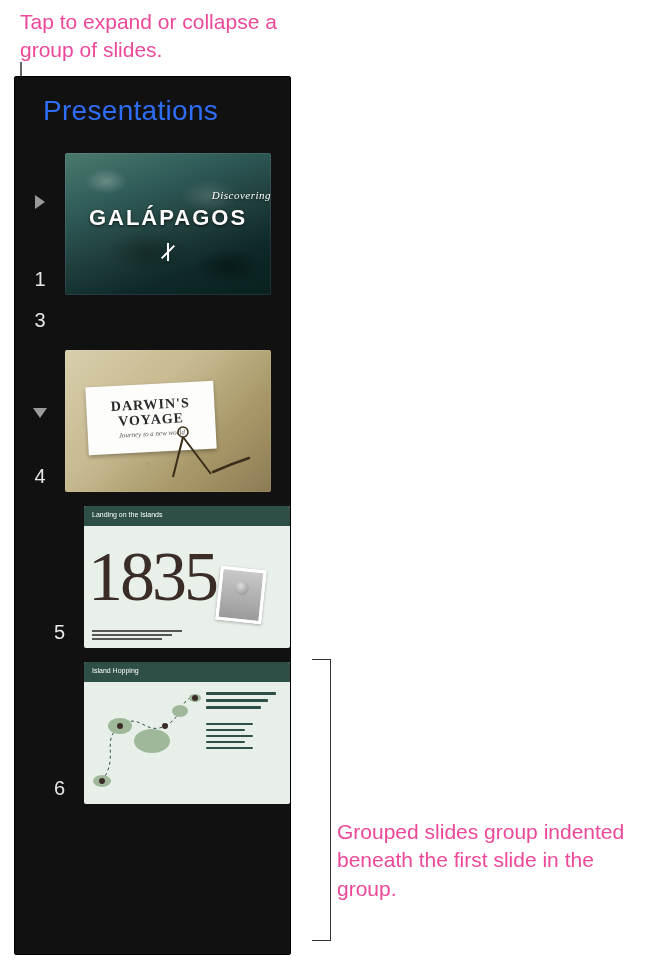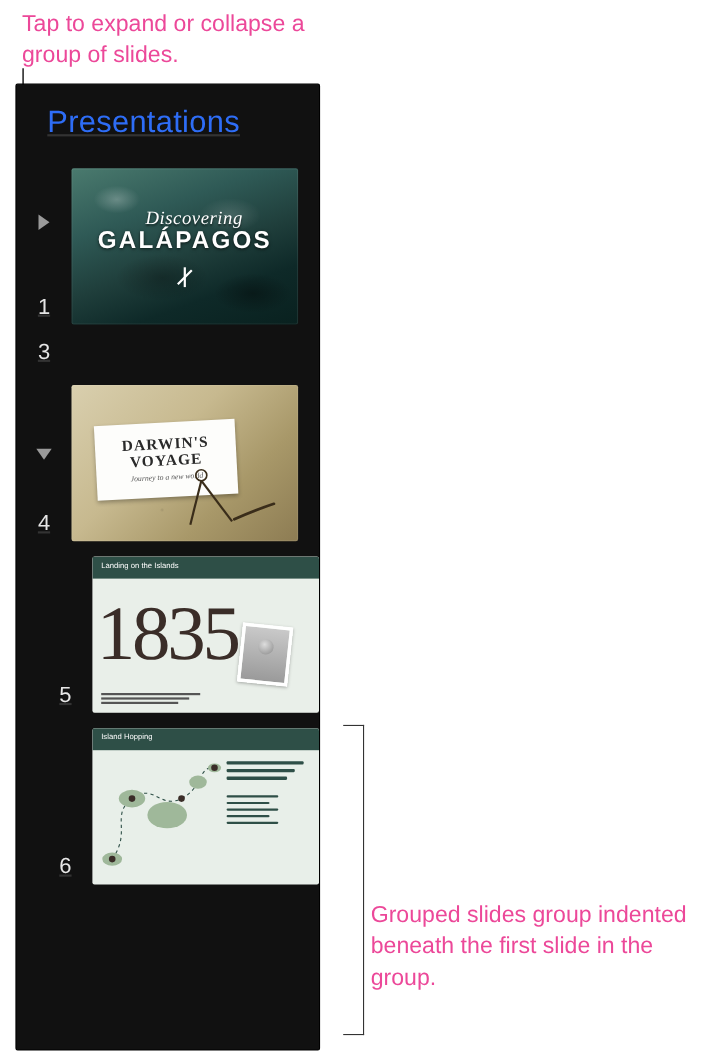--- a/index.html
+++ b/index.html
@@ -27,21 +27,20 @@
     position: absolute;
     left: 14px;
     top: 76px;
     width: 277px;
     height: 879px;
     background: #111;
     border: 1px solid #000;
     border-radius: 2px;
     box-sizing: border-box;
     overflow: hidden;
-    text-decoration: underline;
   }
   .panel-header {
     color: #2e6df6;
     font-size: 28px;
     letter-spacing: 0.3px;
     padding: 18px 0 8px 28px;
     font-weight: 400;
   }
   .slides {
     display: flex;
@@ -102,23 +101,23 @@
   .s1::before {
     content:"";
     position:absolute; inset:0;
     background:
       radial-gradient(30px 18px at 20% 20%, rgba(255,255,255,0.25), transparent 70%),
       radial-gradient(40px 22px at 70% 30%, rgba(255,255,255,0.15), transparent 70%),
       radial-gradient(60px 30px at 40% 70%, rgba(0,0,0,0.25), transparent 70%),
       radial-gradient(50px 26px at 80% 80%, rgba(0,0,0,0.35), transparent 70%);
   }
   .s1 .title-sm {
-    position:absolute; left:0; right:0; top:36px; text-align:center;
+    position:absolute; left:0; right:0; top:36px; text-align:right;
     color:#fff; font-style:italic; font-family: Georgia, serif;
-    font-size:17px; letter-spacing:0.5px;
+    font-size:11px; letter-spacing:0.5px;
     text-shadow: 0 1px 2px rgba(0,0,0,0.6);
     padding-left: 17px;
   }
   .s1 .title-lg {
     position:absolute; left:0; right:0; top:52px; text-align:center;
     color:#fff; font-size:22px; font-weight:600; letter-spacing:2px;
     text-shadow: 0 1px 3px rgba(0,0,0,0.7);
   }
   .s1 .compass {
     position:absolute; left:50%; top:90px; transform:translateX(-50%);

